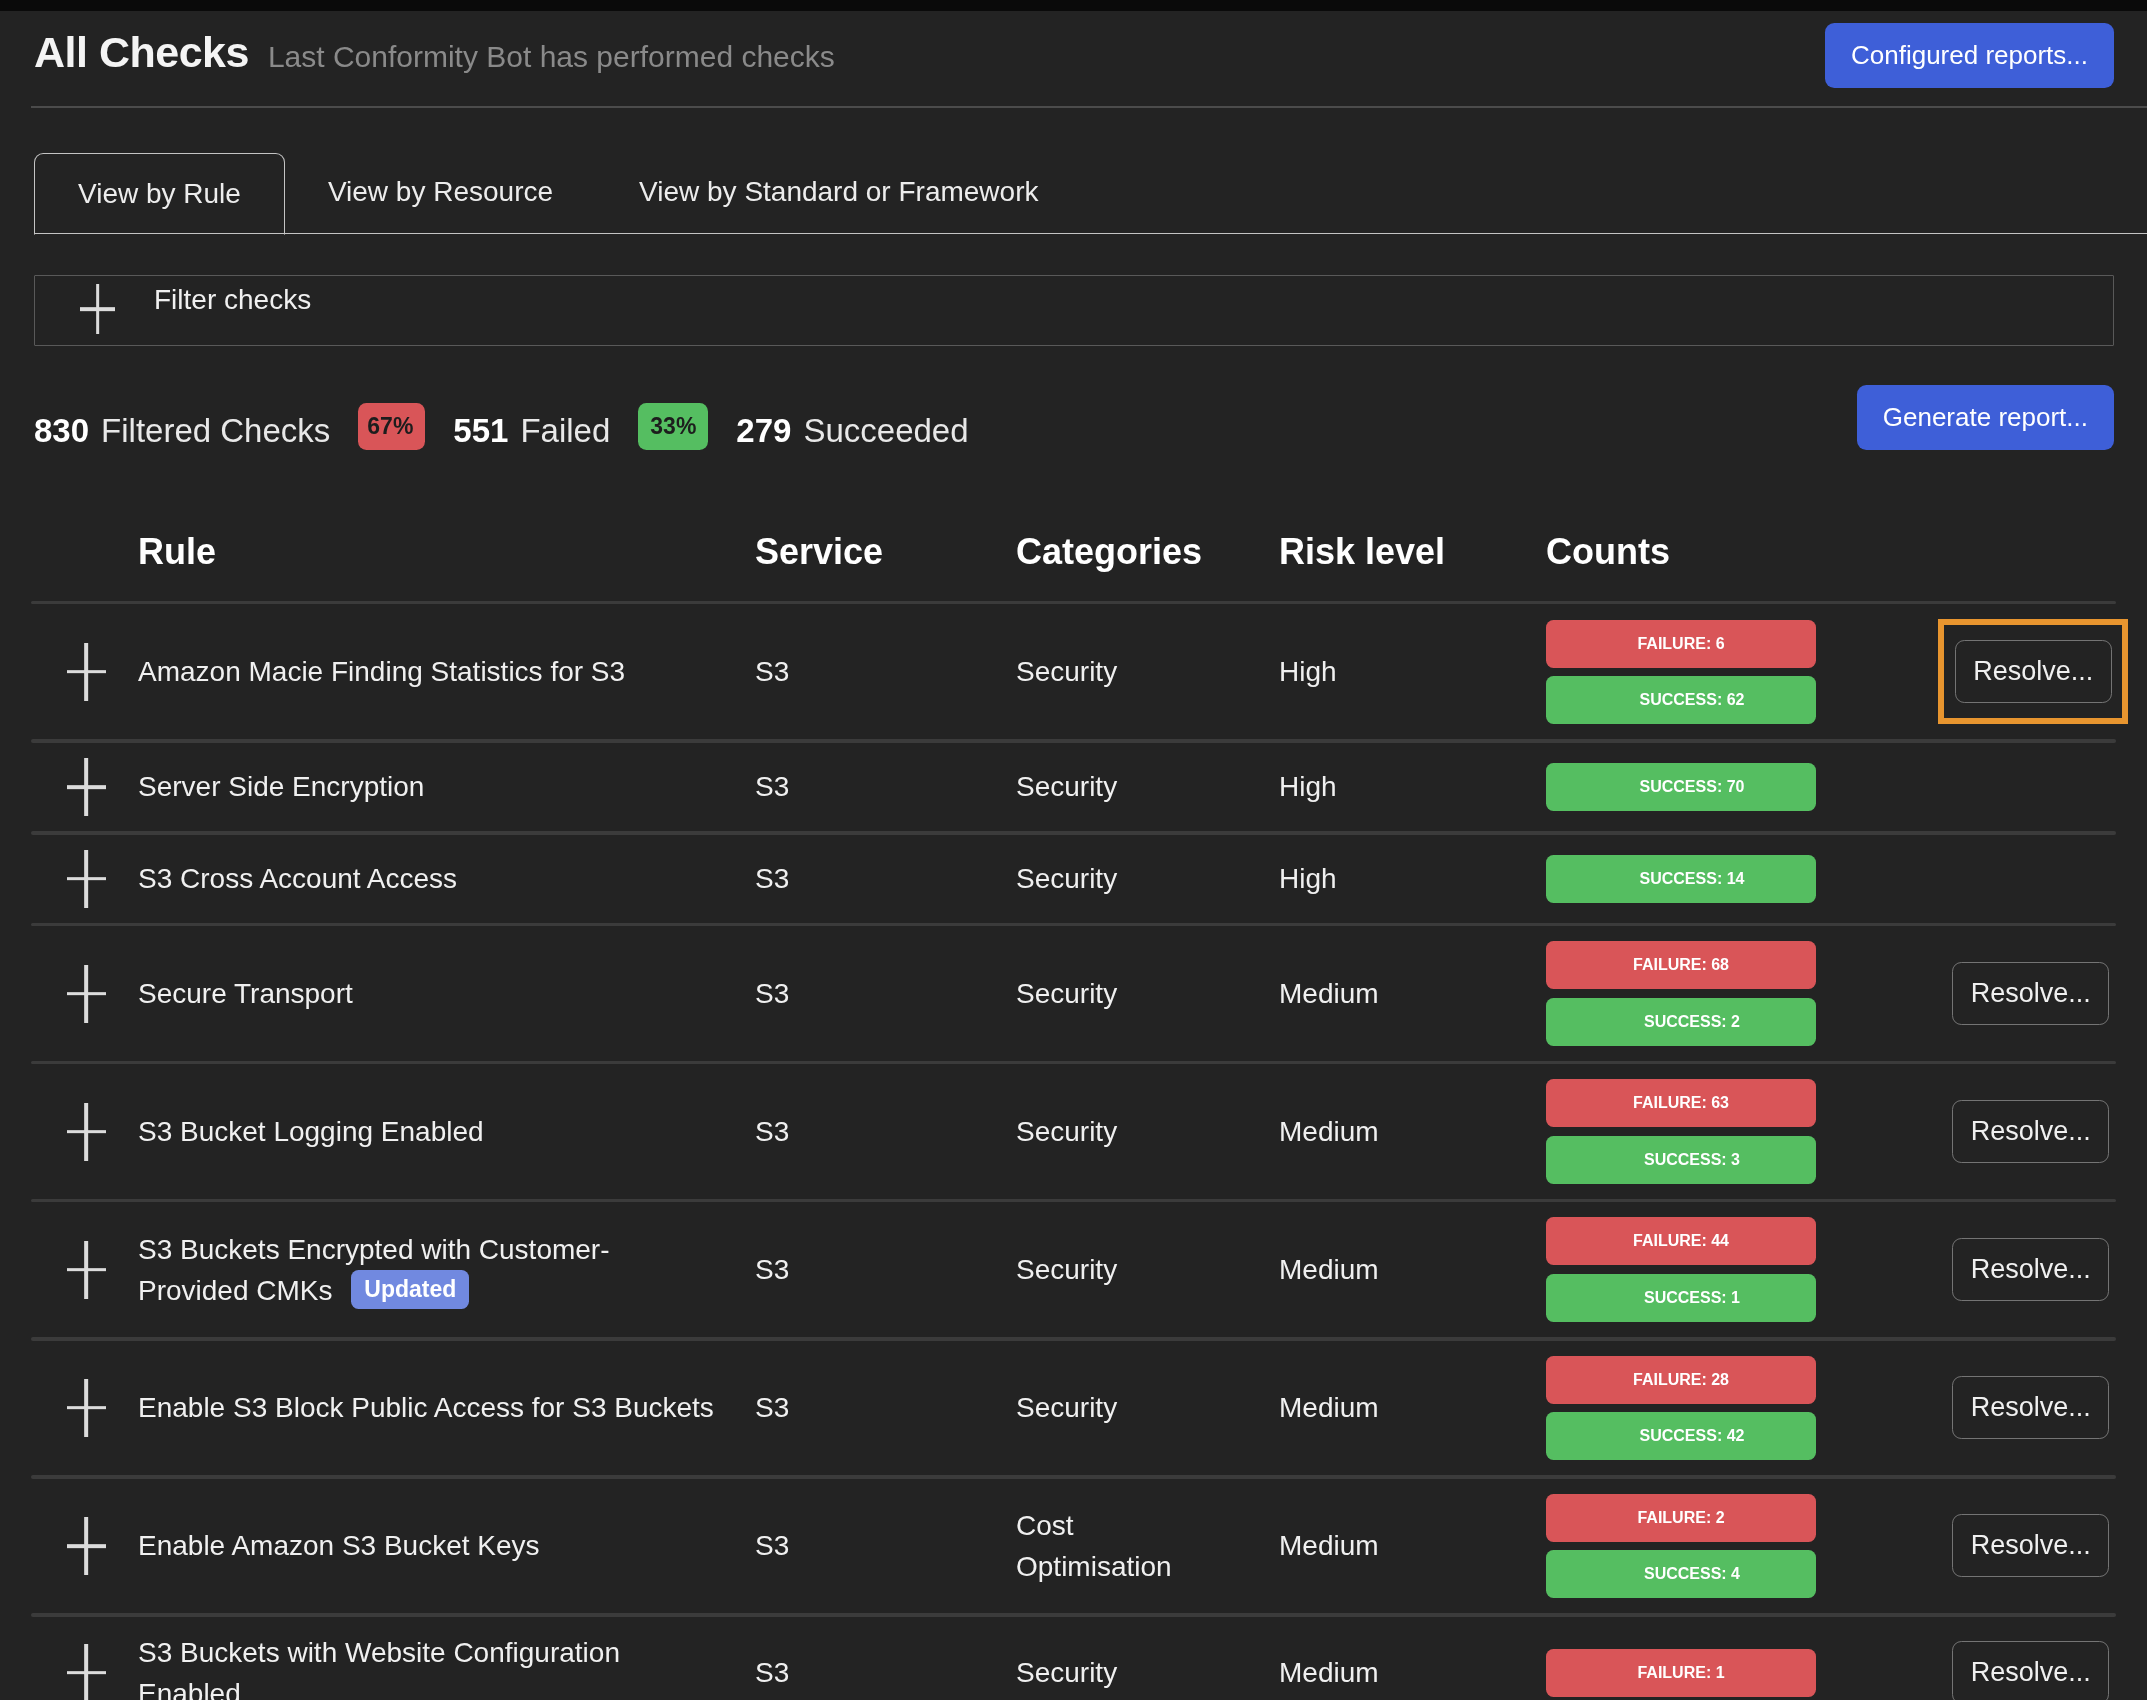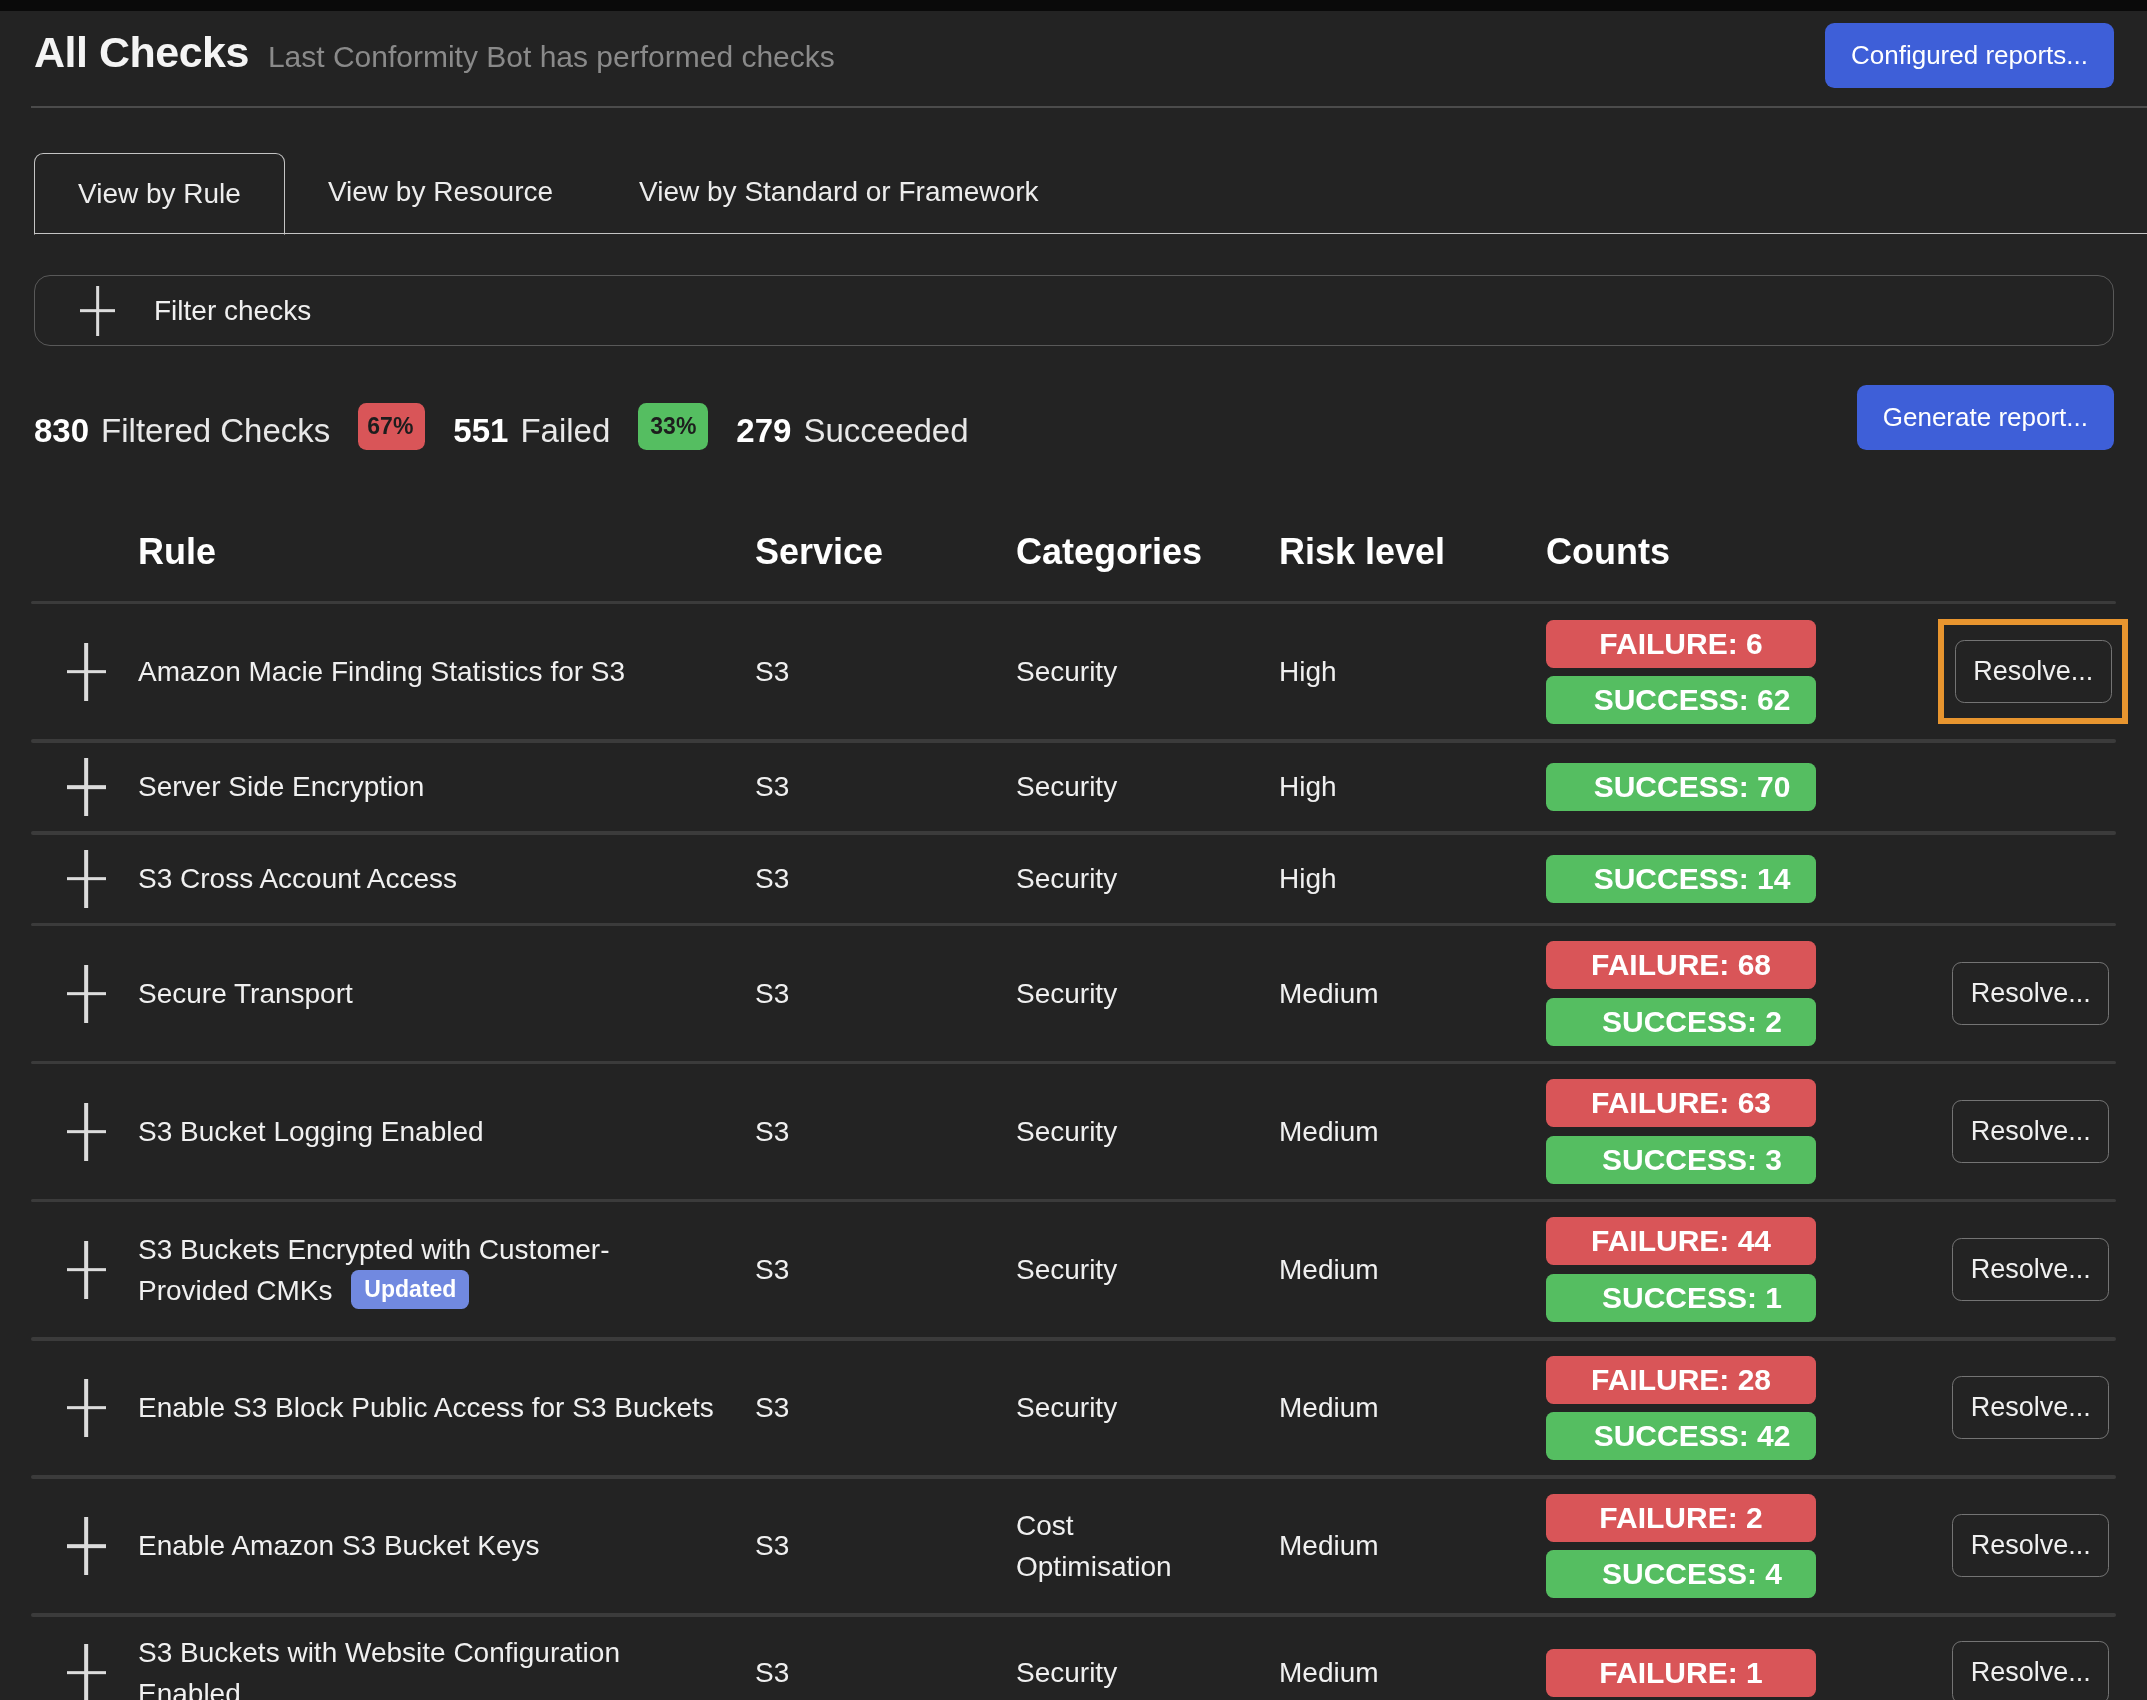--- a/index.html
+++ b/index.html
@@ -32,22 +32,22 @@
     font-size: 28px; color: #ededed; padding: 0 43px; height: 82px;
     display: flex; align-items: center; cursor: pointer; white-space: nowrap;
   }
   .tab.active {
     border: 1.9px solid #c4c4c4; border-bottom: 1.9px solid var(--background, #232323);
     margin-bottom: -1.9px; border-radius: 9.3px 9.3px 0 0;
   }
 
   
   .filter-bar {
-    margin-top: 41px; height: 71px; border: 1.9px solid #595959; border-radius: 16px;
-    display: flex; align-items: center; padding: 8px 45px; gap: 39px; cursor: pointer;
+    margin-top: 41px; height: 71px; border: 1.9px solid #595959; border-radius: 1px;
+    display: flex; align-items: flex-start; padding: 8px 45px; gap: 39px; cursor: pointer;
   }
   .filter-label { font-size: 28px; color: #f0f0f0; }
 
   
   .plus { position: relative; display: inline-block; flex: none; }
   .plus::before { content:""; position:absolute; left:50%; top:0; width:3.7px; height:100%; background:#dcdcdc; transform:translateX(-50%); }
   .plus::after  { content:""; position:absolute; top:50%; left:0; height:3.7px; width:100%; background:#dcdcdc; transform:translateY(-50%); }
   .plus-lg  { width: 35px; height: 50px; }
   .plus-row { width: 39px; height: 58px; }
 
@@ -82,21 +82,21 @@
   .trow { display: flex; align-items: center; padding: 15px 0; min-height: 84px; }
   .trow .cell { font-size: 28px; color: #f0f0f0; }
   .rule-text { line-height: 41px; }
   .updated-badge {
     display: inline-block; background: var(--updated-badge-blue, #7189E0); color: #fff;
     font-size: 23px; font-weight: 700; padding: 5.6px 13px; border-radius: 7.5px;
     margin-left: 11px; white-space: nowrap; vertical-align: 2.8px; line-height: 1.2;
   }
   .count-badge {
     height: 48px; border-radius: 7.5px; display: flex; align-items: center; justify-content: center;
-    font-size: 30px; font-weight: 700; color: #fff; width: 100%;
+    font-size: 16px; font-weight: 700; color: #fff; width: 100%;
   }
   .badge-failure { background: var(--failure-red, #D95558); }
   .badge-success { background: var(--success-green, #55BE61); padding-left: 22px; }
 
   .resolve-btn {
     width: 157px; height: 63px; border: 1.9px solid #747474; border-radius: 9.3px;
     background: transparent; color: #f0f0f0; font-family: inherit; font-size: 27px;
     cursor: pointer; margin-right: 4.7px; flex: none;
   }
   .highlight-box {

